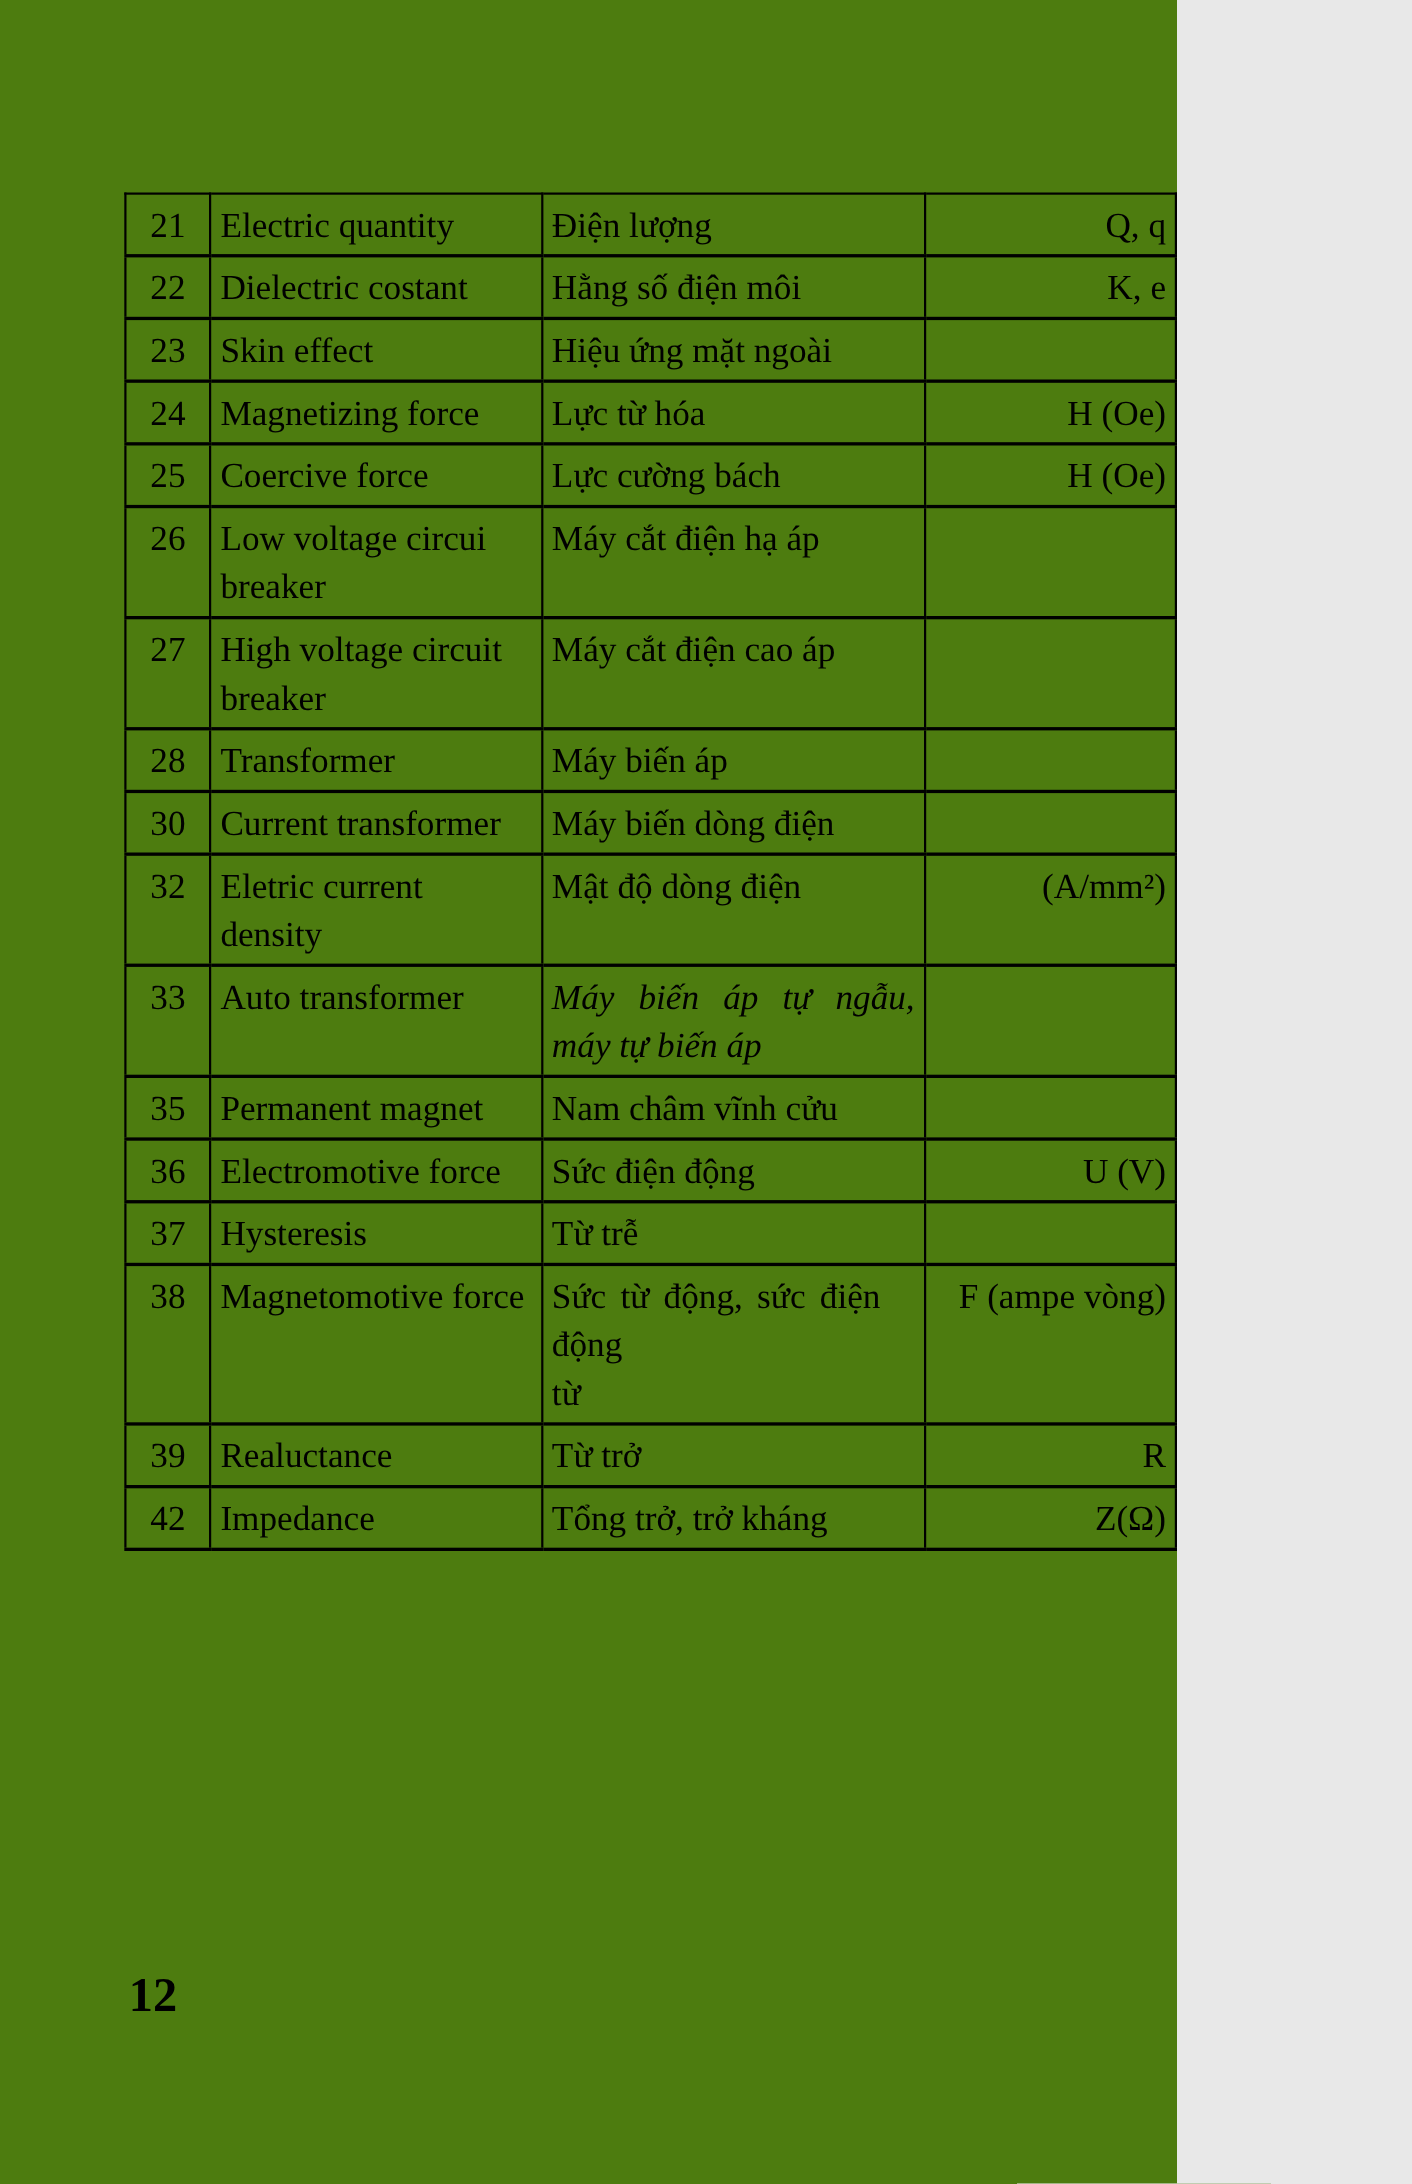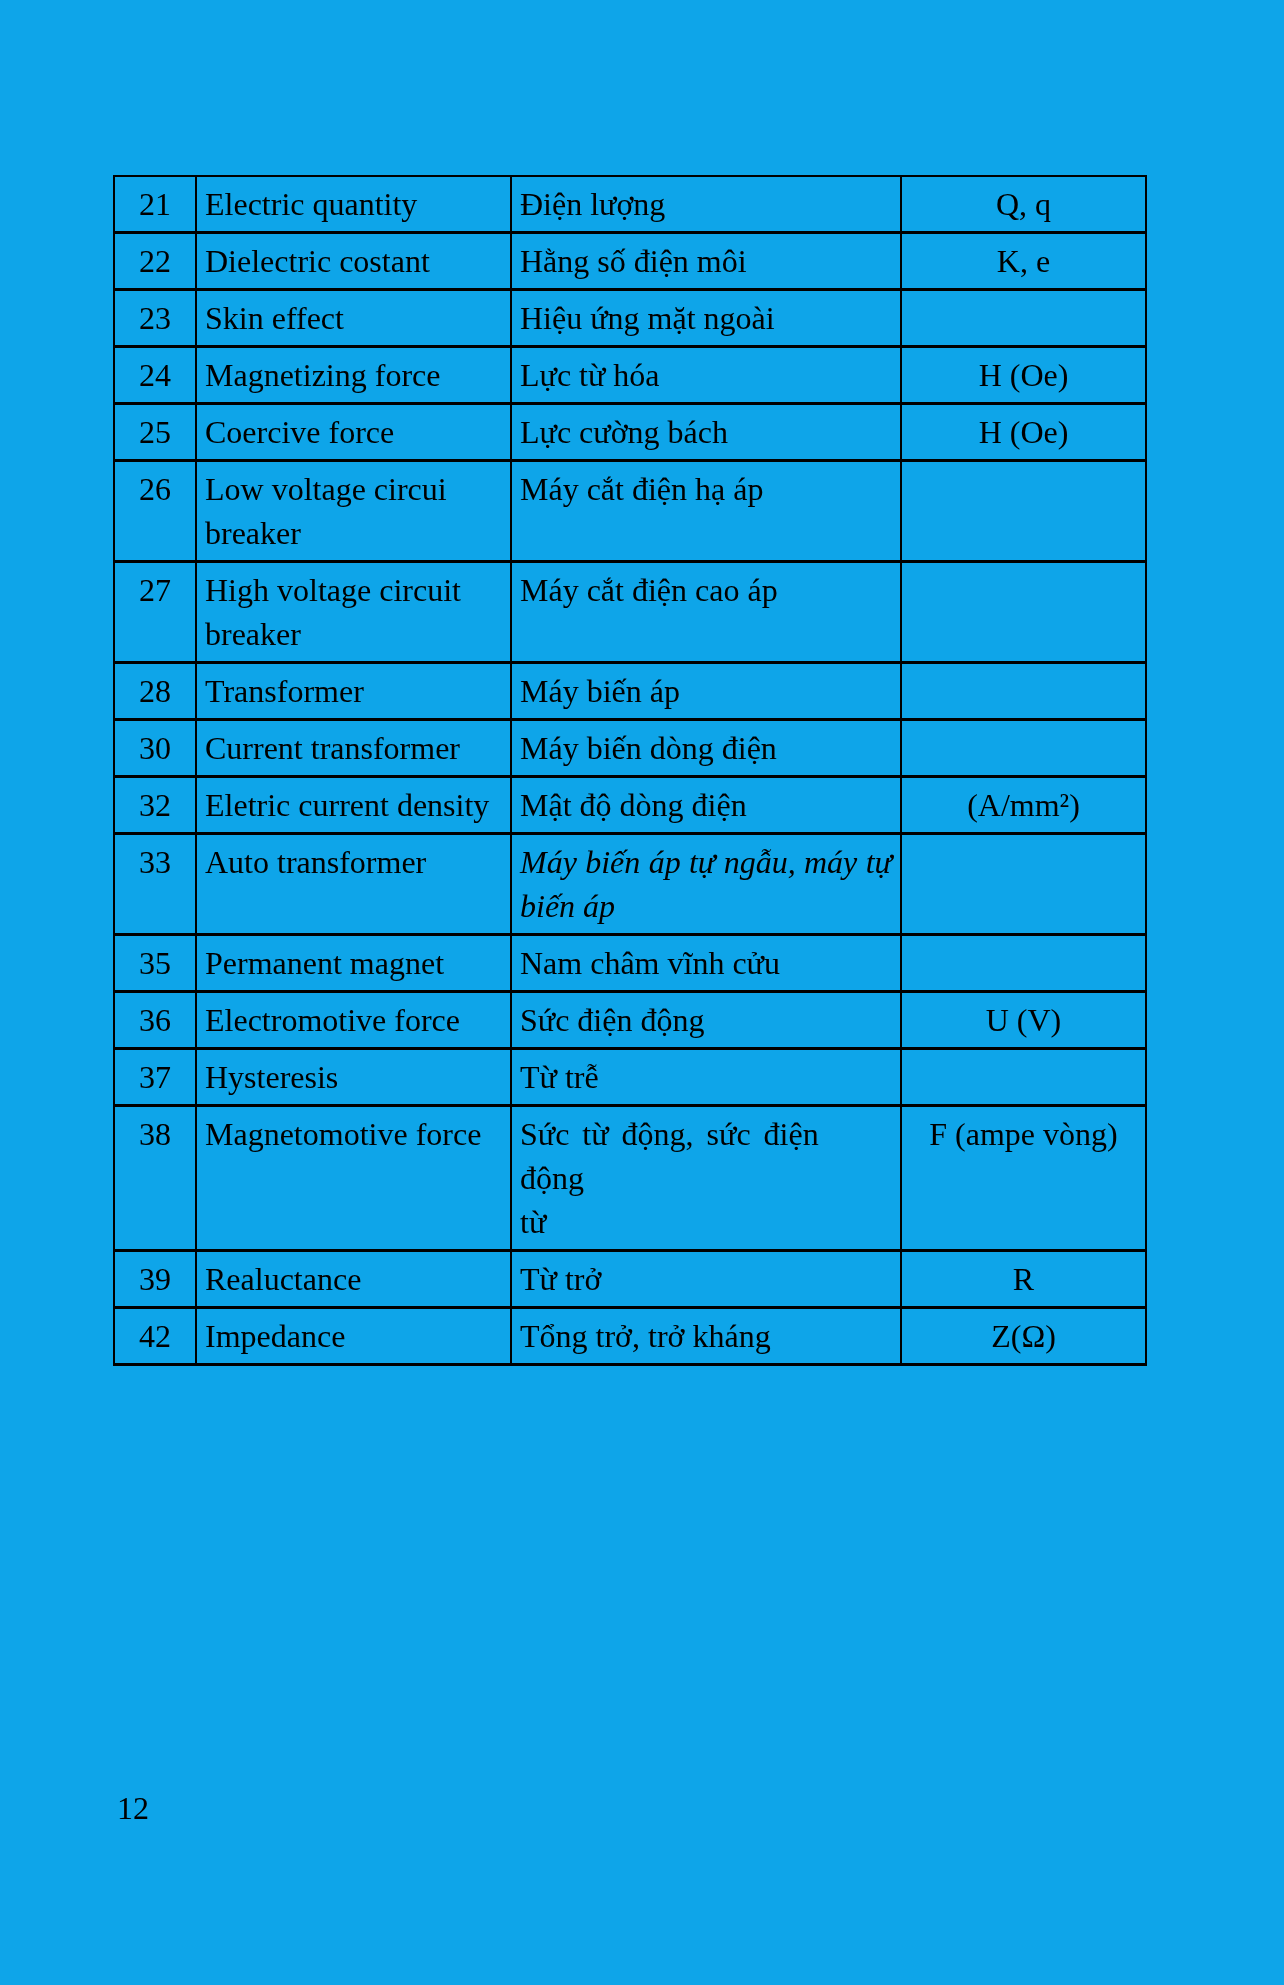--- a/index.html
+++ b/index.html
@@ -1,20 +1,20 @@
 <!DOCTYPE html>
 <html><head>
 <meta charset="utf-8">
 <style>
   html, body { margin: 0; padding: 0; background: #e8e8e8; }
   .page {
     position: relative;
-    width: 1284px;
+    width: 1070px;
     height: 1985px;
-    background: #0ea5e9;
+    background: #4d7c0f;
     font-family: "Liberation Serif", "DejaVu Serif", serif;
     color: #000000;
     overflow: hidden;
   }
   table.terms {
     position: absolute;
     left: 113px;
     top: 175px;
     border-collapse: collapse;
     table-layout: fixed;
@@ -25,29 +25,30 @@
     vertical-align: top;
     font-size: 32px;
     line-height: 44px;
     padding: 5px 8px;
     white-space: pre-line;
     overflow: hidden;
   }
   td.c-num  { text-align: center; padding: 5px 2px; }
   td.c-en   { text-align: left; }
   td.c-vn   { text-align: left; padding: 5px 6px; }
-  td.c-sym  { text-align: center; padding: 5px 4px; }
+  td.c-sym  { text-align: right; padding: 5px 4px; }
   td.justify { text-align: justify; white-space: normal; font-style: italic; }
   td.spread  { word-spacing: 5px; }
   .pagenum {
     position: absolute;
     left: 117px;
     top: 1792px;
-    font-size: 32px;
+    font-size: 44px;
     line-height: 1;
+    font-weight: bold;
   }
 </style>
 </head>
 <body>
 
 <div class="page">
   <table class="terms">
     <colgroup>
       <col style="width:82px">
       <col style="width:315px">

